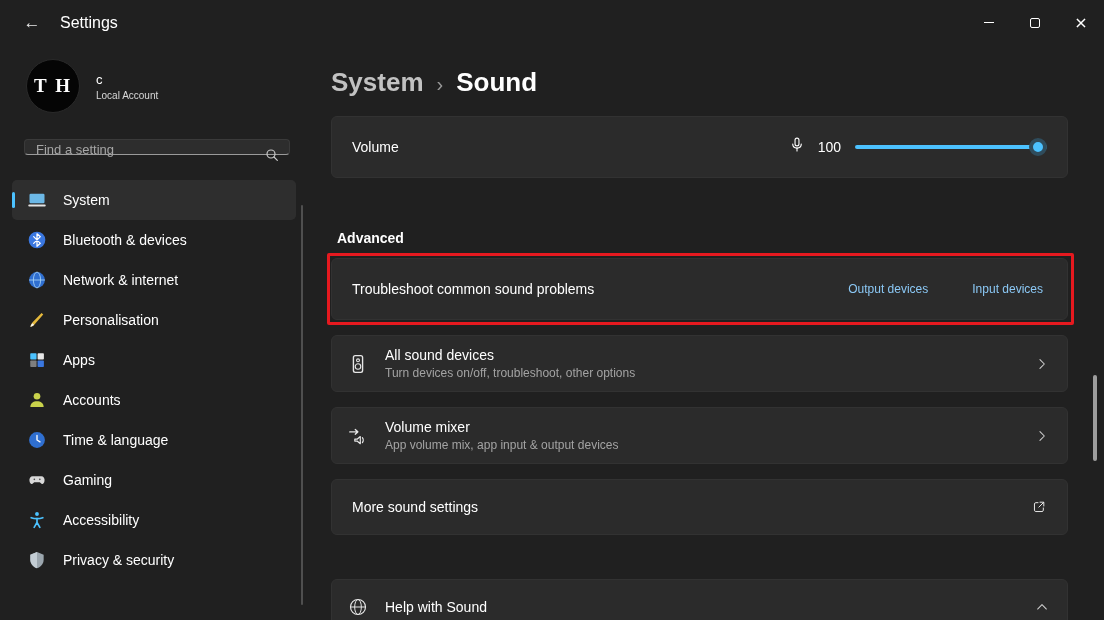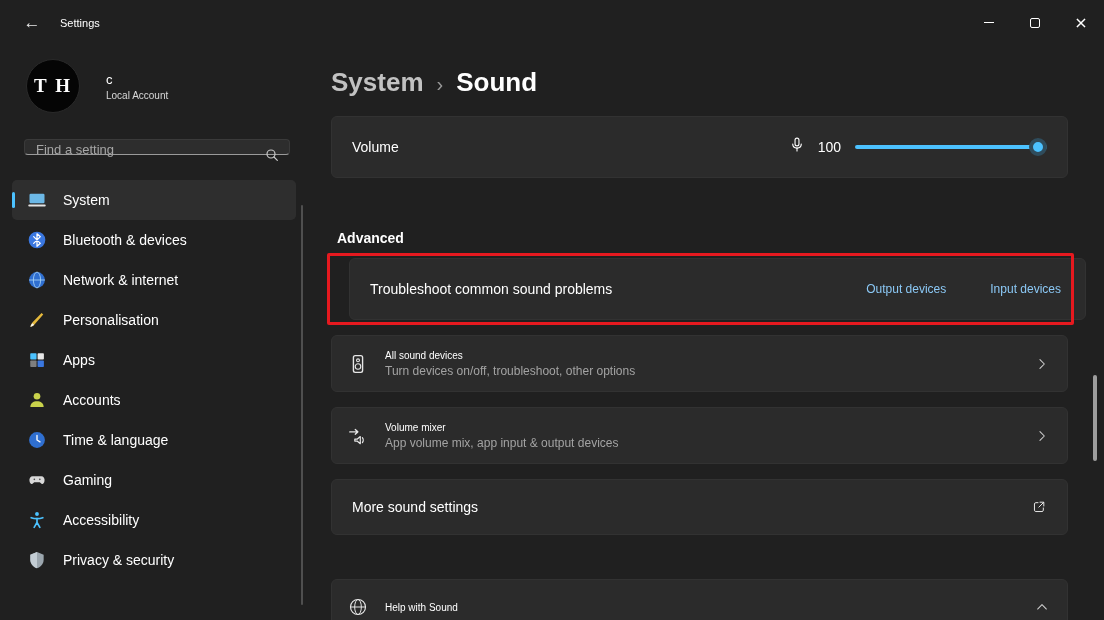--- a/index.html
+++ b/index.html
@@ -8,30 +8,30 @@
     font-family: "Liberation Sans", sans-serif;
     background:#202020; color:#ffffff;
     overflow:hidden; position:relative;
   }
   .window { width:1104px; height:620px; position:relative; overflow:hidden; background:#202020; }
 
   
   .titlebar { height:45px; display:flex; align-items:center; }
   .back-button { width:40px; height:36px; margin-left:12px; display:flex; align-items:center; justify-content:center;
     font-size:17px; color:#e8e8e8; border-radius:4px; cursor:pointer; }
-  .app-title { font-size:11px; color:#ffffff; margin-left:8px; }
+  .app-title { font-size:16px; color:#ffffff; margin-left:8px; }
   .window-controls { position:absolute; top:0; right:0; display:flex; height:45px; }
   .win-btn { width:46px; height:45px; display:flex; align-items:center; justify-content:center; color:#fff; }
   .glyph-min { width:10px; height:1px; background:#ffffff; }
   .glyph-max { width:10px; height:10px; border:1px solid #ffffff; border-radius:2px; }
   .glyph-close { font-size:16px; line-height:1; color:#ffffff; font-family:"DejaVu Sans", sans-serif; }
 
   
   .sidebar { position:absolute; left:0; top:45px; width:312px; }
-  .user { display:flex; align-items:center; gap:26px; padding:14px 0 14px 26px; }
+  .user { display:flex; align-items:center; gap:16px; padding:14px 0 14px 26px; }
   .avatar { width:54px; height:54px; border-radius:50%; background:#050505; border:1px solid #2a2a2a;
     display:flex; align-items:center; justify-content:center;
     font-family:"Liberation Serif", serif; font-weight:bold; font-size:19px; letter-spacing:2px; color:#ffffff; }
   .user-name { font-size:13px; color:#ffffff; }
   .user-type { font-size:10px; color:#d8d8d8; margin-top:3px; }
 
   .search-box { position:relative; margin:12px 0 0 24px; width:266px; height:16px;
     background:#2d2d2d; border:1px solid #3a3a3a; border-bottom-color:#9a9a9a; border-radius:4px; }
   .search-box input { width:100%; height:100%; background:transparent; border:none; outline:none;
     color:#ffffff; font-size:13px; padding:0 32px 0 11px; font-family:"Liberation Sans", sans-serif; }
@@ -61,33 +61,33 @@
   .volume-card { margin-top:18px; height:62px; padding:0 20px; }
   .volume-label { font-size:14px; flex:1; }
   .volume-value { font-size:14px; margin:0 14px 0 12px; color:#ffffff; }
   .slider { position:relative; width:192px; height:18px; display:flex; align-items:center; cursor:pointer; }
   .slider-track { width:100%; height:4px; border-radius:2px; background:#4cc2ff; }
   .slider-thumb { position:absolute; right:0; top:0; width:18px; height:18px; border-radius:50%;
     background:#4cc2ff; border:4px solid #2f4c5c; }
 
   .section-header { margin-top:52px; font-size:14px; font-weight:700; color:#ffffff; padding-left:6px; }
 
-  .troubleshoot-wrap { position:relative; margin-top:12px;padding-left:18px; }
+  .troubleshoot-wrap { position:relative; margin-top:12px; }
   .troubleshoot-card { height:62px; padding:0 24px 0 20px; }
   .troubleshoot-label { font-size:14px; flex:1; }
   .ts-links { display:flex; gap:44px; }
   .ts-link { color:#8bc8f5; font-size:12px; cursor:pointer; }
   .red-outline { position:absolute; left:-4px; right:-6px; top:-5px; bottom:-5px;
     border:3px solid #e6191f; border-radius:2px; pointer-events:none; }
 
   .setting-card { height:57px; padding:0 18px 0 14px; gap:15px; }
   .setting-card.mt { margin-top:15px; }
   .card-icon { width:24px; height:24px; flex:0 0 24px; display:flex; align-items:center; justify-content:center; }
   .card-text { display:flex; flex-direction:column; gap:3px; }
-  .card-title { font-size:10px; color:#ffffff; }
+  .card-title { font-size:14px; color:#ffffff; }
   .card-sub { font-size:12px; color:#a3a3a3; }
   .card-chevron { margin-left:auto; display:flex; align-items:center; }
 
   .simple-card { margin-top:15px; height:56px; padding:0 20px;gap:42px; }
   .simple-label { font-size:14px; flex:1; }
 
   .help-card { margin-top:44px; height:56px; padding:0 18px 0 14px; gap:15px; }
 
   .main-scrollbar { position:absolute; right:7px; top:375px; width:4px; height:86px; background:#9d9d9d; border-radius:2px; }
 </style>

